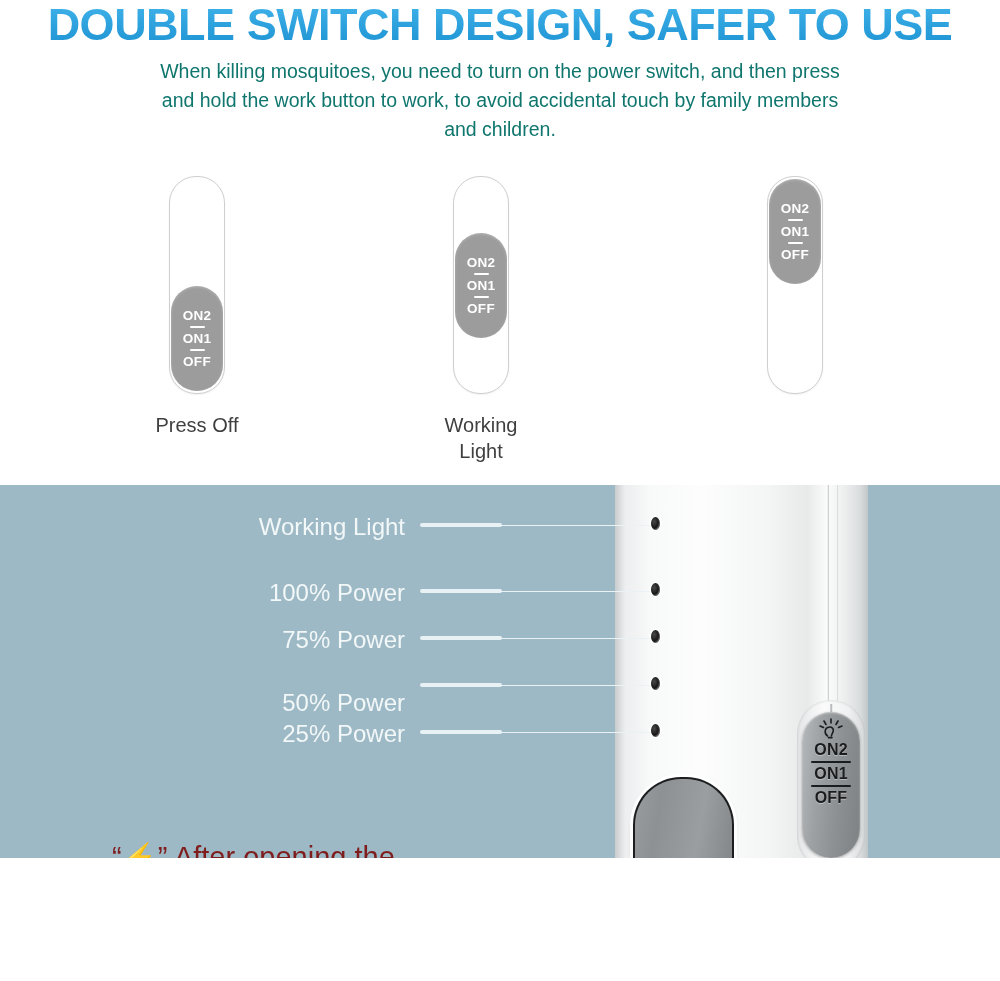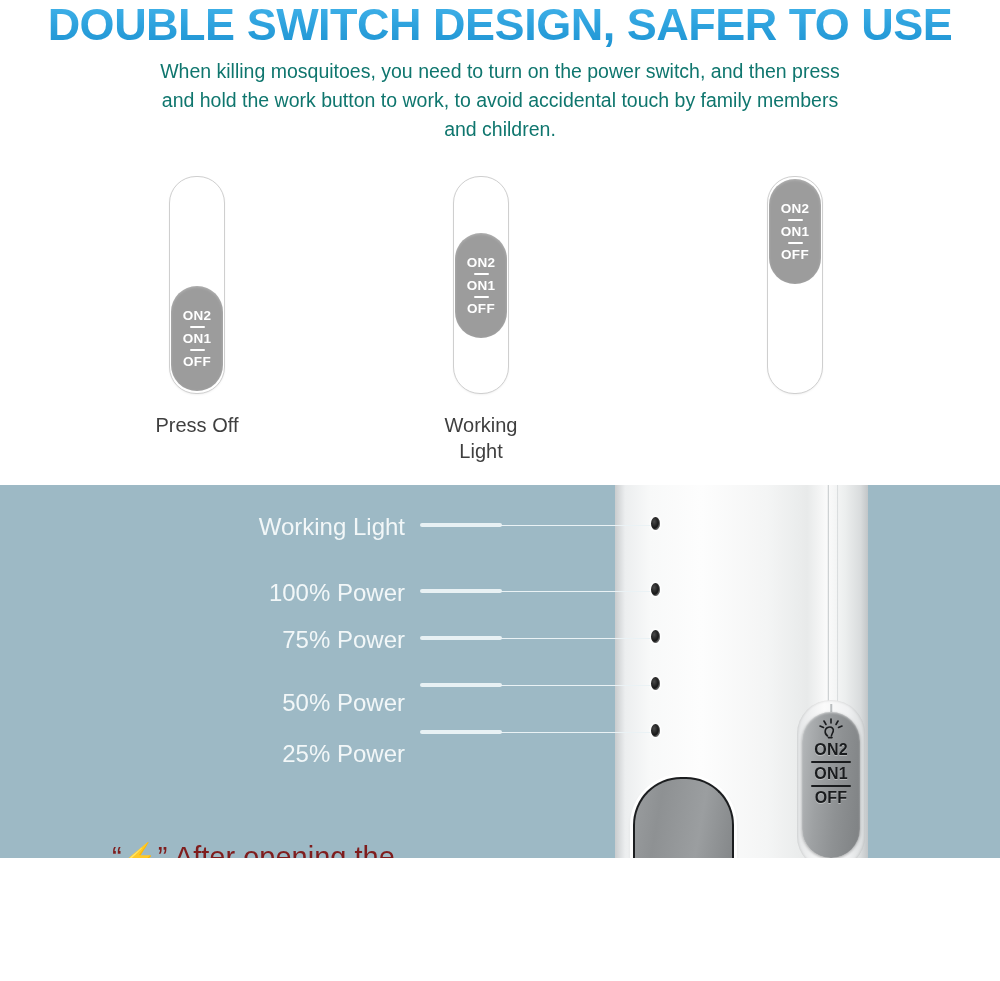--- a/index.html
+++ b/index.html
@@ -361,21 +361,21 @@
     <div class="leader-thin" style="left:500px; top:105.5px; width:150px;"></div>
 
     <div class="callout-label" style="right:595px; top:141px;">75% Power</div>
     <div class="leader" style="left:420px; top:151px; width:82px;"></div>
     <div class="leader-thin" style="left:500px; top:152.5px; width:150px;"></div>
 
     <div class="callout-label" style="right:595px; top:204px;">50% Power</div>
     <div class="leader" style="left:420px; top:198px; width:82px;"></div>
     <div class="leader-thin" style="left:500px; top:199.5px; width:150px;"></div>
 
-    <div class="callout-label" style="right:595px; top:235px;margin-top:20px;">25% Power</div>
+    <div class="callout-label" style="right:595px; top:235px;">25% Power</div>
     <div class="leader" style="left:420px; top:245px; width:82px;"></div>
     <div class="leader-thin" style="left:500px; top:246.5px; width:150px;"></div>
 
     <div class="leader" style="left:412px; top:396px; width:88px;"></div>
     <div class="leader-thin" style="left:496px; top:397.5px; width:140px;"></div>
     <div class="leader" style="left:636px; top:396px; width:40px;"></div>
 
   </div>
 
   <div class="bottom-note">

